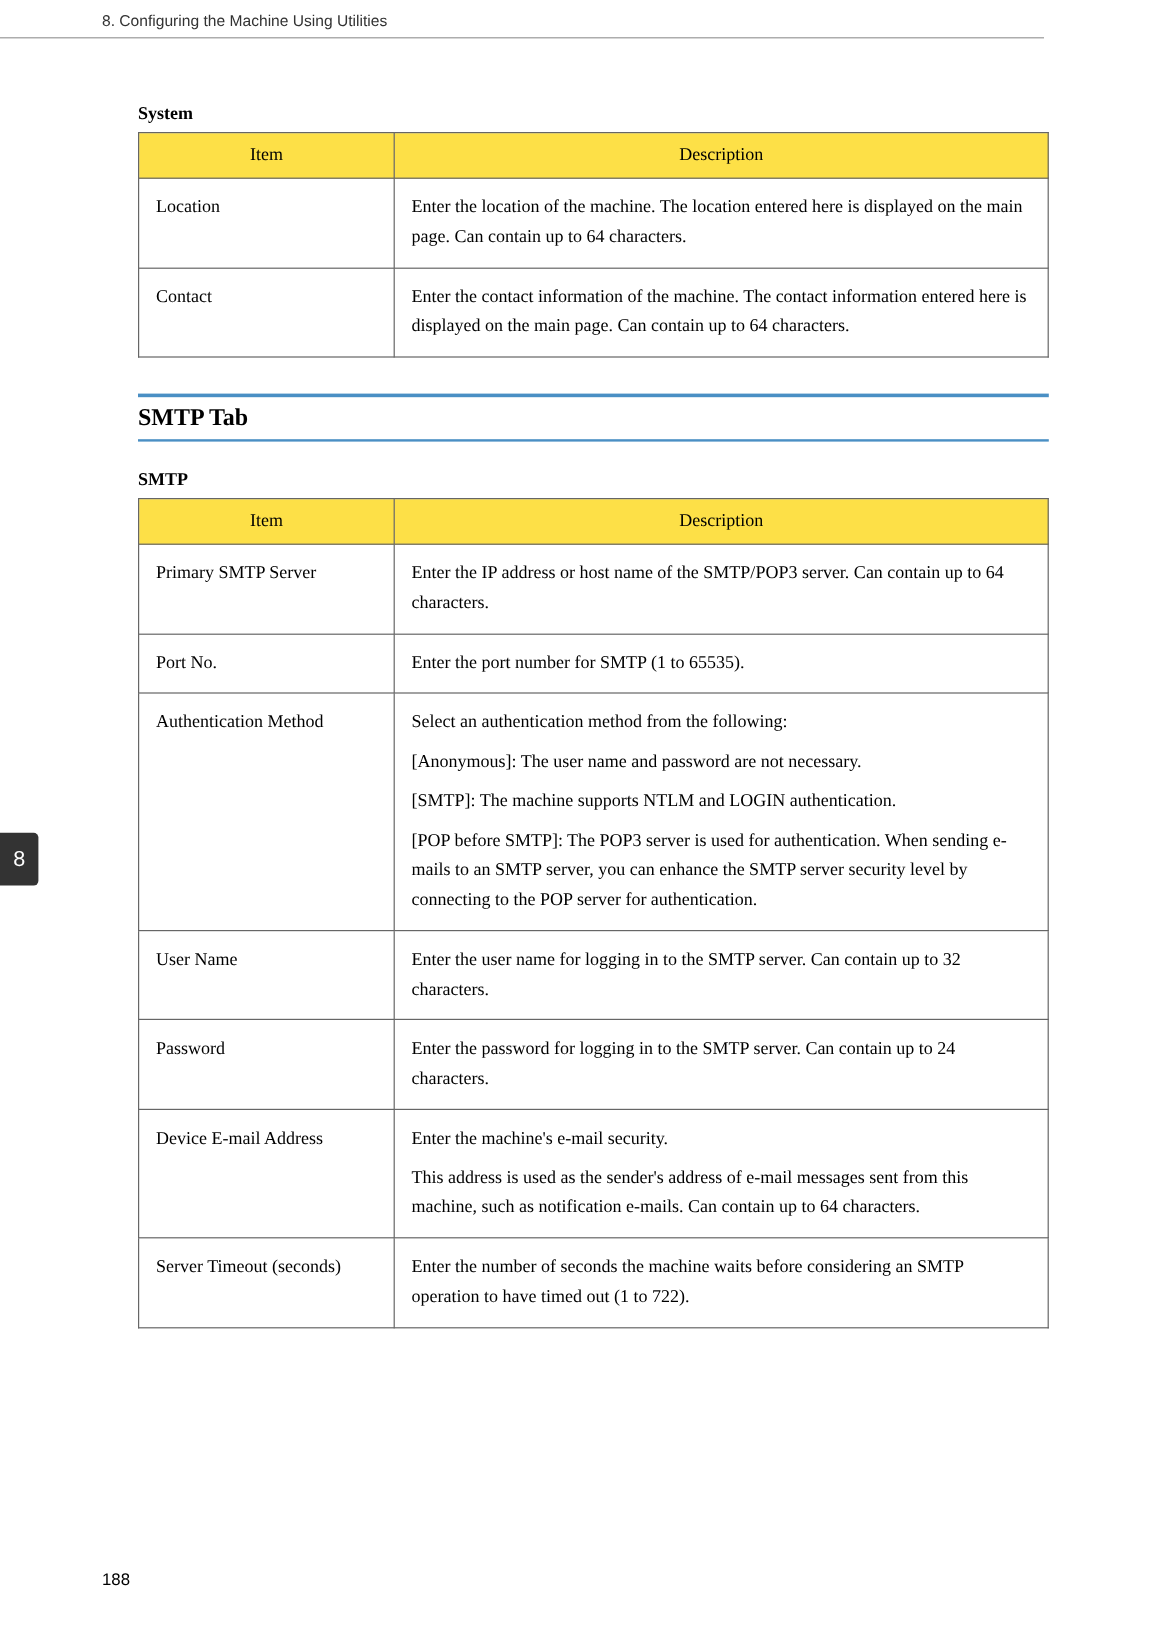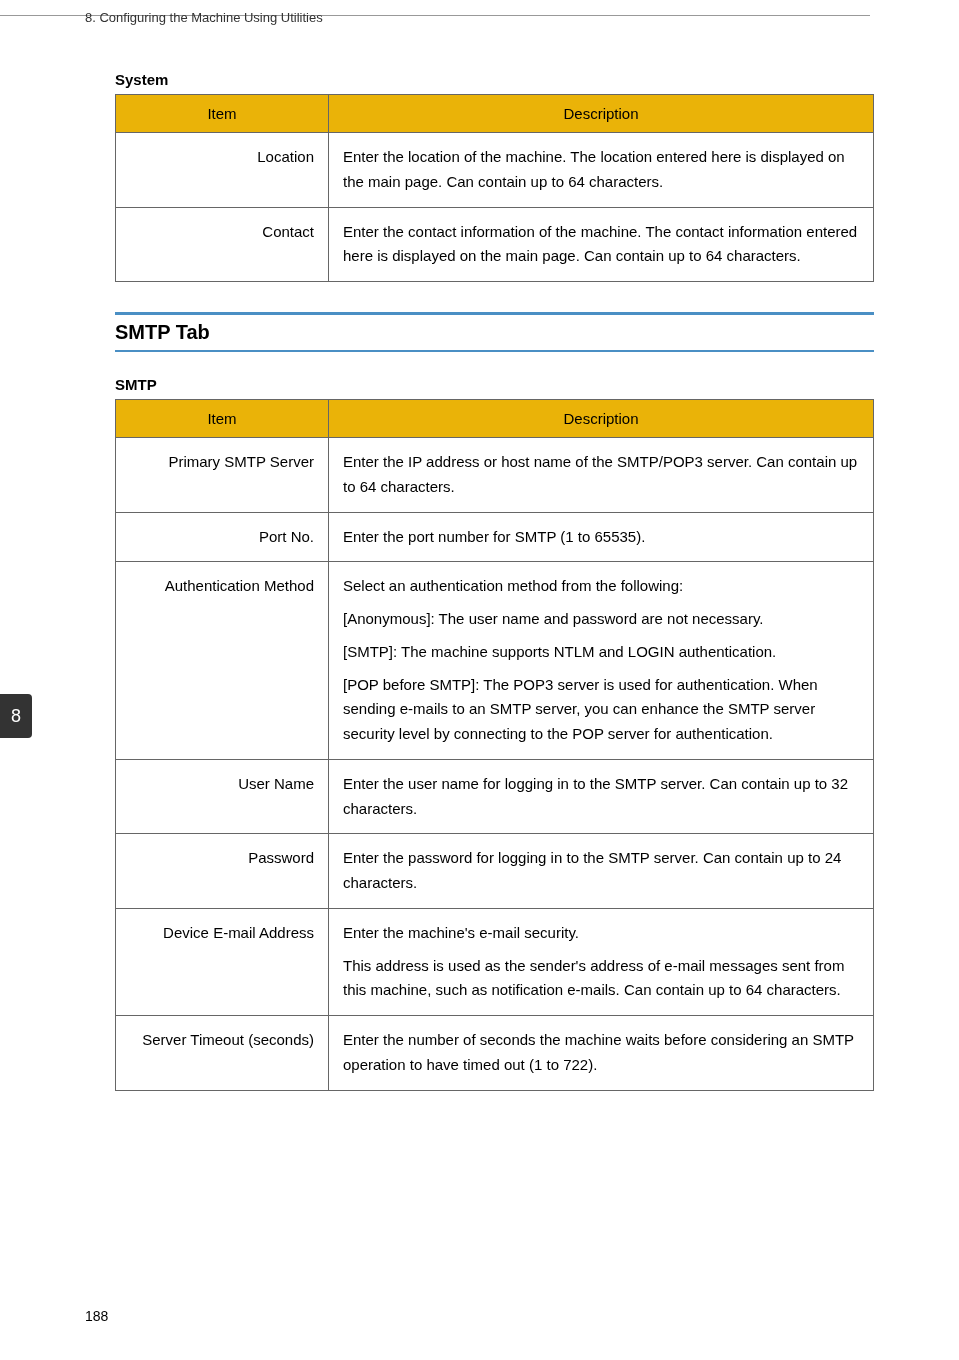--- a/index.html
+++ b/index.html
@@ -13,60 +13,60 @@
       width: 959px;
       height: 1360px;
       position: relative;
       padding: 0;
     }
     .page-header {
       padding: 10px 0 0 85px;
       font-size: 13px;
       color: #333;
       border-bottom: 1px solid #999;
-      height: 16px;
+      height: 32px;
       width: 870px;
     }
     .content {
       padding: 55px 85px 0 115px;
+      font-family: Liberation Serif, serif;
     }
     .table-title {
       font-weight: bold;
       font-size: 15px;
       margin-bottom: 6px;
       color: #000;
     }
     table {
       border-collapse: collapse;
       width: 100%;
       margin-bottom: 30px;
     }
     th {
-      background-color: #eab308;
+      background-color: #fde047;
       border: 1px solid #666;
       padding: 10px 14px;
       font-weight: normal;
       font-size: 15px;
       text-align: center;
       color: #000;
     }
     th.item-col {
       width: 213px;
     }
     td {
       border: 1px solid #666;
       padding: 12px 14px;
       font-size: 15px;
       vertical-align: top;
       line-height: 1.65;
       color: #000;
     }
     td.item-cell {
       width: 213px;
-      text-align: right;
     }
     .section-heading {
       font-size: 20px;
       font-weight: bold;
       color: #000;
       margin-top: 24px;
       margin-bottom: 24px;
       padding-top: 6px;
       padding-bottom: 6px;
       border-top: 3px solid #4a8fc4;

